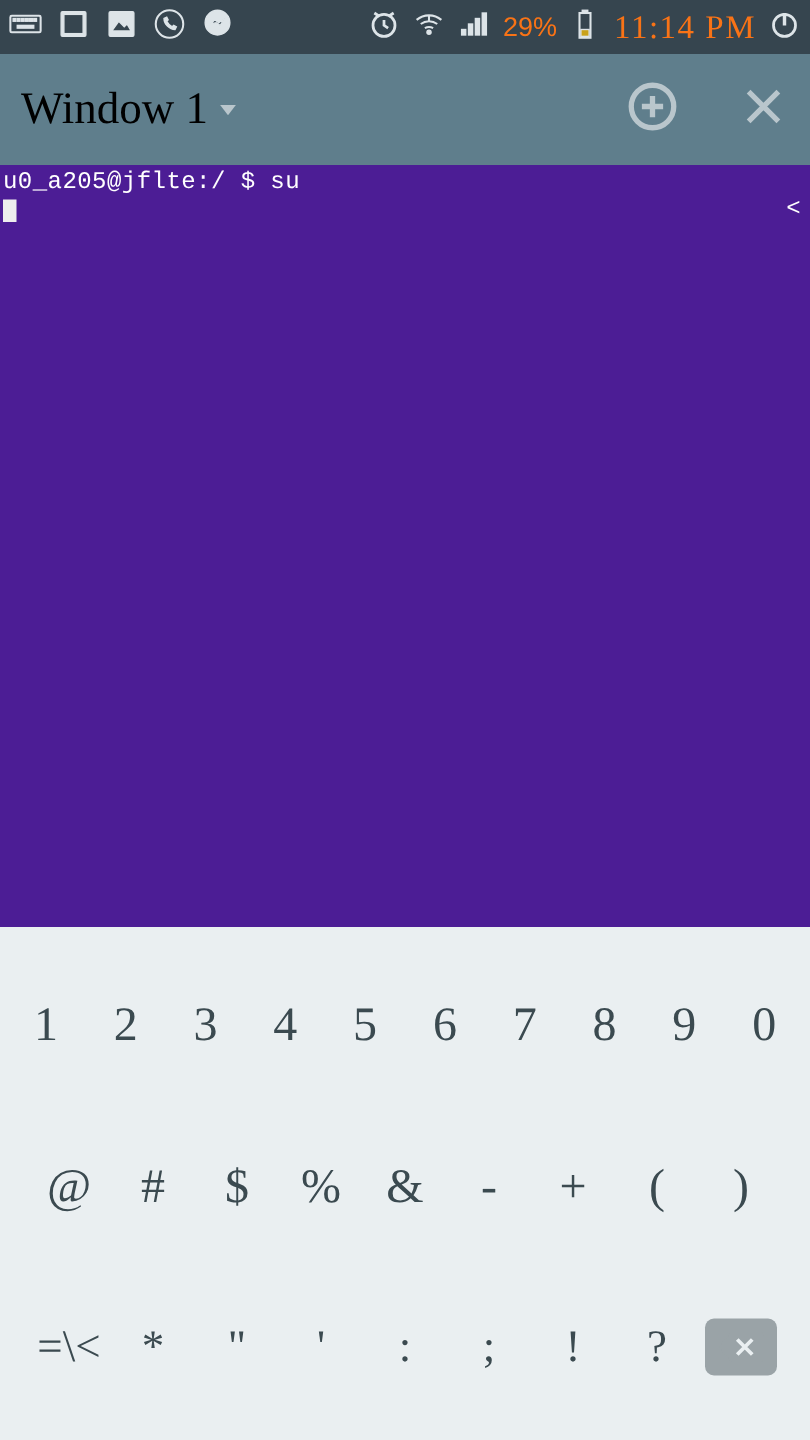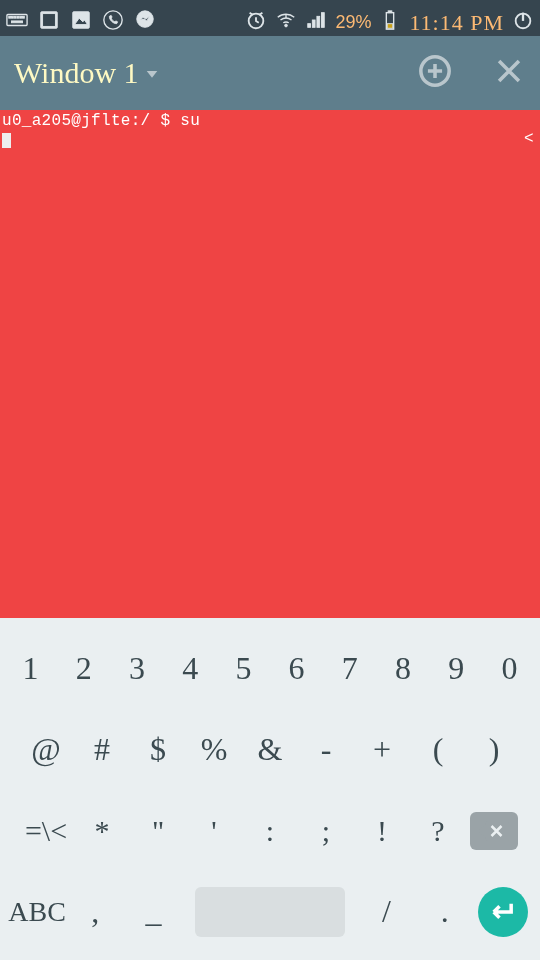--- a/index.html
+++ b/index.html
@@ -1,27 +1,27 @@
 <!DOCTYPE html>
 <html><head>
 <meta charset="utf-8">
 <style>
   * { margin:0; padding:0; box-sizing:border-box; }
   html,body { width:540px; height:960px; font-family:"Comic Sans MS",cursive,sans-serif; background:#000; overflow:hidden; }
-  .status-bar { width:100%; height:36px; background:#36454f; color:#fdba74; display:flex; align-items:flex-end; padding:0 6px; font-size:18px; }
+  .status-bar { width:100%; height:36px; background:#36454f; color:#f97316; display:flex; align-items:center; padding:0 6px; font-size:18px; }
   .status-left { display:flex; align-items:center; gap:10px; }
   .status-right { display:flex; align-items:center; gap:8px; margin-left:auto; }
   .status-bar svg { width:22px; height:22px; fill:#dde4e8; stroke:#dde4e8; }
   .status-time { font-family:"Comic Sans MS",cursive; font-size:22px; letter-spacing:1px; }
   .app-bar { width:100%; height:74px; background:#5f7e8c; display:flex; align-items:center; padding:0 14px; color:#fff; }
-  .window-title { font-family:"Comic Sans MS",cursive; font-size:30px; color:#fef9c3; display:flex; align-items:center; gap:4px; }
+  .window-title { font-family:"Comic Sans MS",cursive; font-size:30px; color:#000000; display:flex; align-items:center; gap:4px; }
   .window-title svg { width:18px; height:18px; fill:#cdd6db; }
   .app-bar-actions { margin-left:auto; display:flex; align-items:center; gap:40px; }
   .app-bar-actions svg { width:34px; height:34px; stroke:#b9c6cc; fill:none; stroke-width:2.5; }
-  .terminal { width:100%; height:508px; background:#ef4444; color:#fff; font-family:"Courier New",monospace; font-size:16px; line-height:18px; padding:2px 2px; position:relative; letter-spacing:0.3px; }
+  .terminal { width:100%; height:508px; background:#4c1d95; color:#fff; font-family:"Courier New",monospace; font-size:16px; line-height:18px; padding:2px 2px; position:relative; letter-spacing:0.3px; }
   .term-line { white-space:pre; }
   .term-cursor { display:inline-block; width:9px; height:15px; background:#eee; vertical-align:text-bottom; }
   .term-lt { position:absolute; right:6px; top:20px; color:#fff; font-family:"Courier New",monospace; font-size:16px; }
   .keyboard { width:100%; height:342px; background:#eaeff1; display:flex; flex-direction:column; padding:10px 4px 8px 4px; }
   .kb-row { display:flex; justify-content:space-between; align-items:center; flex:1; }
   .kb-key { flex:1; text-align:center; font-family:"Comic Sans MS",cursive; font-size:32px; color:#3b4a50; user-select:none; }
   .kb-key.mode { font-size:22px; background:transparent; }
   .kb-key.abc { font-size:28px; }
   .kb-special { flex:1; display:flex; align-items:center; justify-content:center; }
   .kb-backspace { width:48px; height:38px; background:#9aa3a7; border-radius:6px; display:flex; align-items:center; justify-content:center; }
@@ -157,30 +157,13 @@
     <div class="kb-key">?</div>
     <div class="kb-special">
       <div class="kb-backspace">
         <svg viewBox="0 0 24 16">
             <path d="M7 0h15a2 2 0 012 2v12a2 2 0 01-2 2H7L0 8z" fill="#9aa3a7"></path>
             <path d="M10 4l8 8M18 4l-8 8" stroke="#eaeff1" stroke-width="2"></path>
           </svg>
       </div>
     </div>
   </div>
-  <div class="kb-row row4">
-    <div class="kb-key abc">ABC</div>
-    <div class="kb-key">,</div>
-    <div class="kb-key">_</div>
-    <div class="kb-space">
-      <div class="kb-space-bar"></div>
-    </div>
-    <div class="kb-key">/</div>
-    <div class="kb-key">.</div>
-    <div class="kb-enter">
-      <div class="kb-enter-btn">
-        <svg viewBox="0 0 24 24">
-            <path d="M4 12h15V5M4 12l5-5M4 12l5 5"></path>
-          </svg>
-      </div>
-    </div>
-  </div>
 </div>
 
 </body></html>

